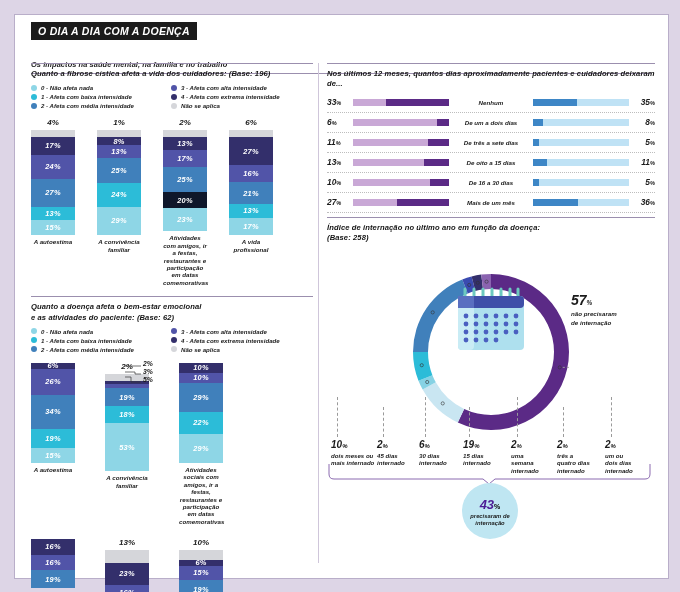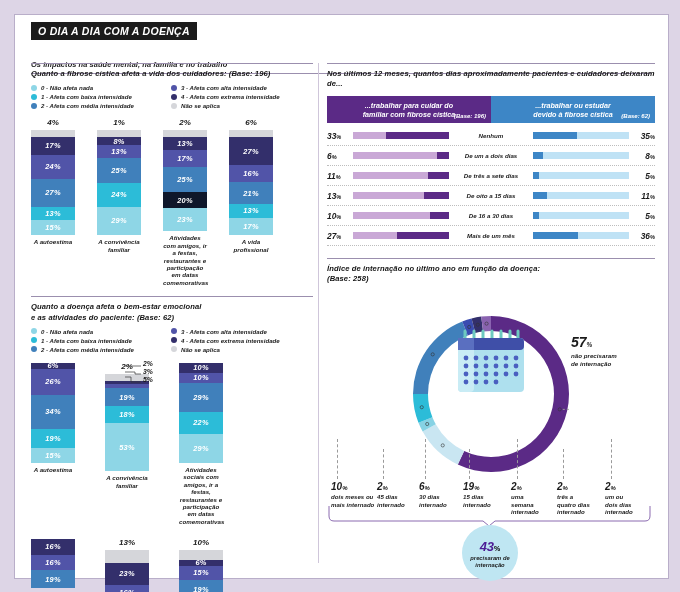--- a/index.html
+++ b/index.html
@@ -335,32 +335,20 @@
         </div>
     </div>
   </div>
 
   <div class="colR">
 
     <div>
       <div class="sec-rule"></div>
       <div class="sec-title">Nos últimos 12 meses, quantos dias aproximadamente pacientes e cuidadores deixaram de...</div>
 
-      <div class="bannerrow">
-        <div class="banner" style="background:#5b2a86">
-          <span>...trabalhar para cuidar do</span><br>
-          <span>familiar com fibrose cística</span>
-          <span class="bb">(Base: 196)</span>
-        </div>
-        <div class="banner" style="background:#3d86c6">
-          <span>...trabalhar ou estudar</span><br>
-          <span>devido à fibrose cística</span>
-          <span class="bb">(Base: 62)</span>
-        </div>
-      </div>
 
       <div id="diverging" style="margin-top:3px">
           <div class="drow">
             <div class="dval">33<span style="font-size:5.6px">%</span></div>
             <div class="track" style="width: 98px; background: rgb(201, 168, 214);">
               <div class="fill" style="right: 0px; width: 62.7px; background: rgb(91, 42, 134);"></div>
             </div>
             <div class="dlabel">Nenhum</div>
             <div class="track" style="width: 98px; background: rgb(191, 226, 245);">
               <div class="fill" style="left: 0px; width: 43.75px; background: rgb(61, 134, 198);"></div>
@@ -418,21 +406,21 @@
             </div>
             <div class="dlabel">Mais de um mês</div>
             <div class="track" style="width: 98px; background: rgb(191, 226, 245);">
               <div class="fill" style="left: 0px; width: 45px; background: rgb(61, 134, 198);"></div>
             </div>
             <div class="dval r">36<span style="font-size:5.6px">%</span></div>
           </div>
         </div>
     </div>
 
-    <div style="margin-top:12px">
+    <div style="margin-top:4px">
       <div class="sec-rule"></div>
       <div class="sec-title">
         <span>Índice de internação no último ano em função da doença:</span><br>
         <span class="base">(Base: 258)</span>
       </div>
 
       <div class="donutwrap">
         <svg id="donutsvg" width="328" height="210" viewBox="0 0 328 210">
             <path d="M164,27 A78,78 0 1 1 130.78921525792435,175.57651009234954 L137.17590463140044,162.00410430535925 A63,63 0 1 0 164,42 Z" fill="#5b2a86"></path>
             <path d="M130.78921525792435,175.57651009234954 A78,78 0 0 1 95.64807895657866,142.5767865799338 L108.7926791572366,135.35048146840808 A63,63 0 0 0 137.17590463140044,162.00410430535925 Z" fill="#c9e6f2"></path>

